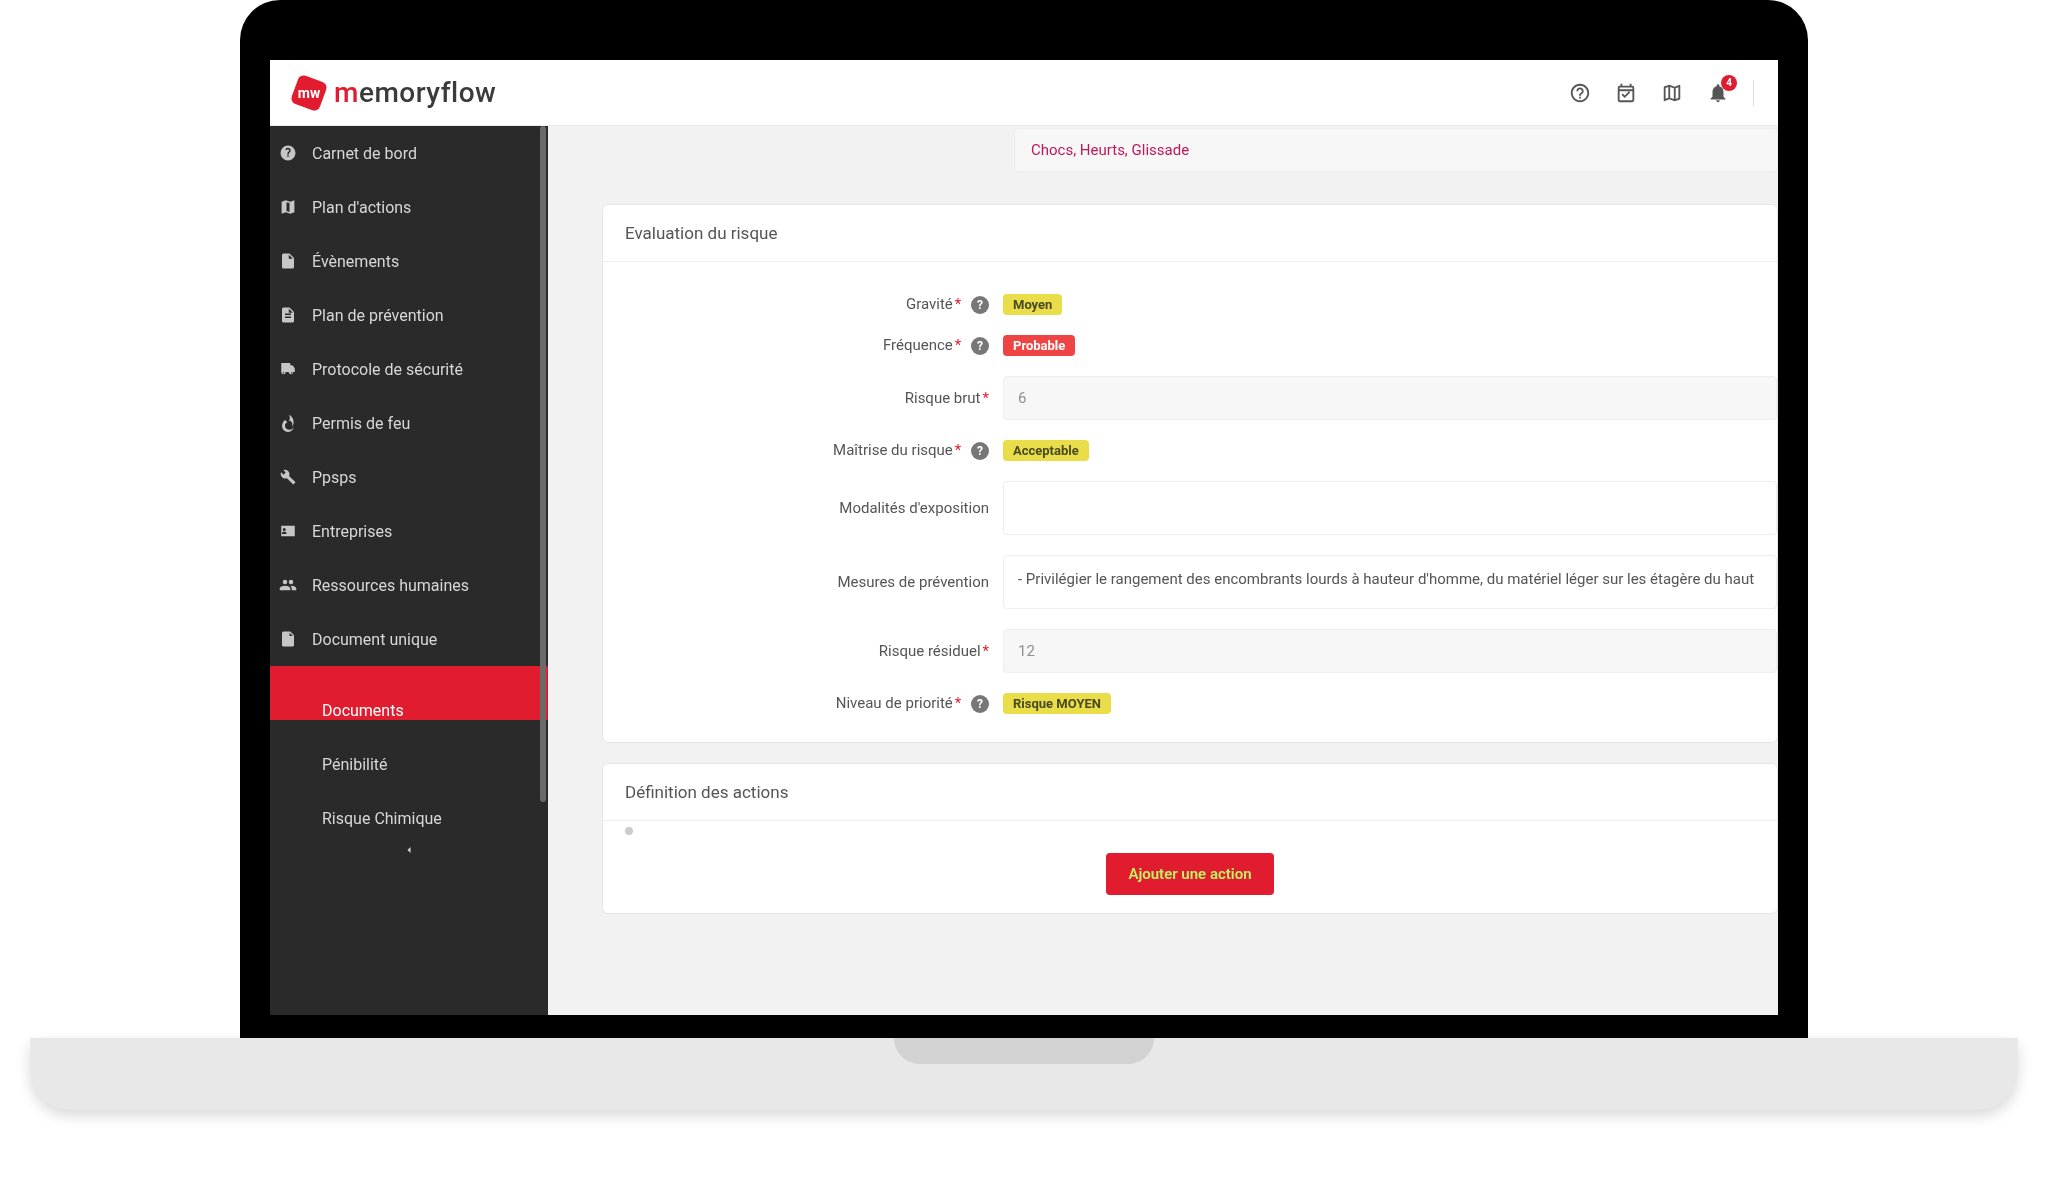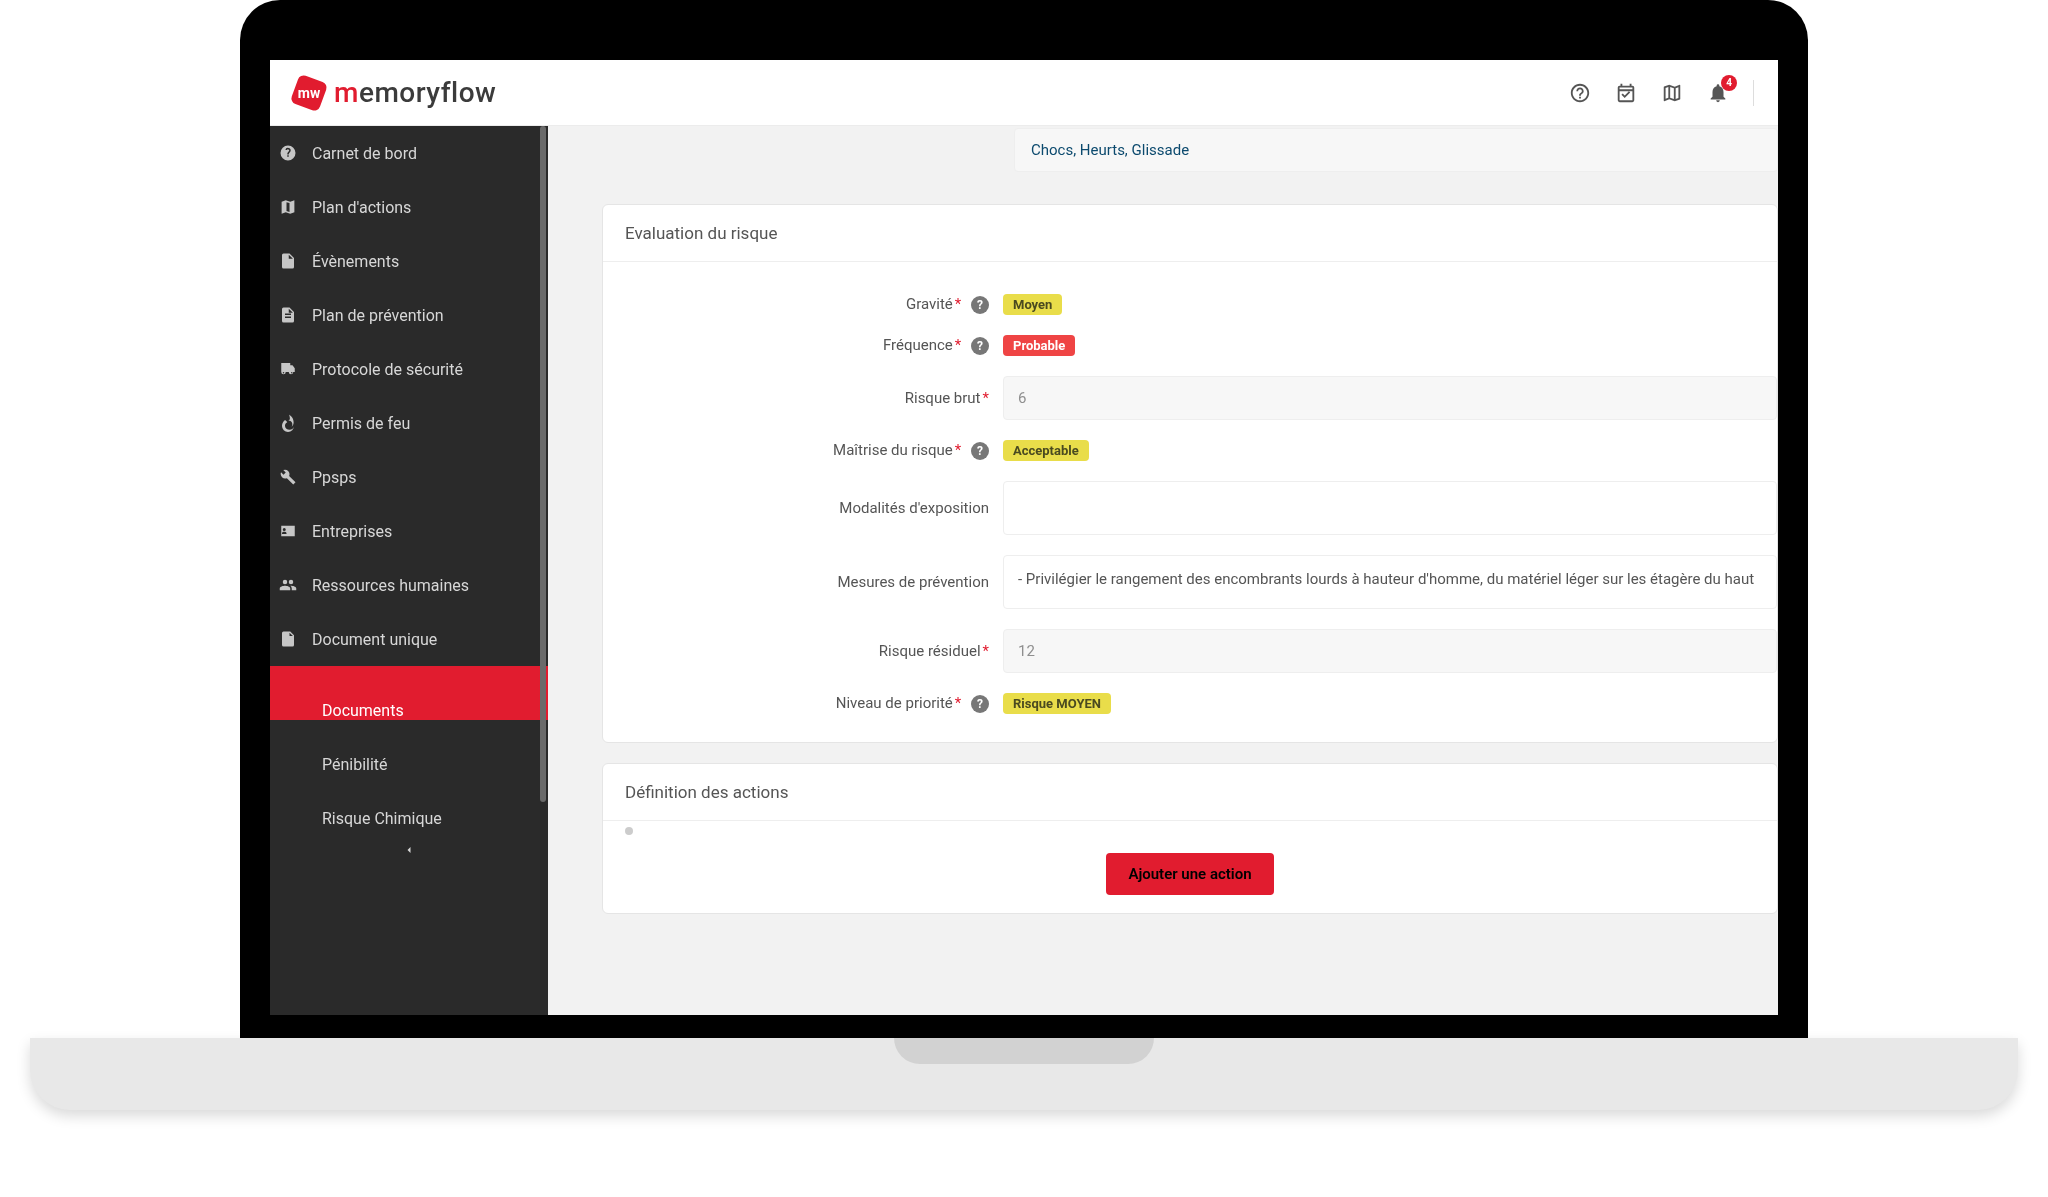--- a/index.html
+++ b/index.html
@@ -37,37 +37,37 @@
   .sb-item .ic { width: 20px; height: 20px; display: flex; align-items: center; justify-content: center; opacity: .9; flex: 0 0 20px; }
   .sb-item .ic svg { width: 18px; height: 18px; fill: currentColor; }
   .sb-collapse { height: 44px; display: flex; align-items: center; justify-content: center; cursor: pointer; }
 
   
   .main { flex: 1; background: #f2f2f2; padding: 2px 0 20px 54px; overflow: hidden; }
   .card { background: #fff; border: 1px solid #e5e5e5; border-radius: 6px; margin-bottom: 20px; overflow: hidden; }
   .card-header { padding: 18px 22px; font-size: 17px; color: #555; border-bottom: 1px solid #eee; }
   .card-body { padding: 18px 0 22px 0; }
 
-  .top-field { background: #f7f7f7; border: 1px solid #eee; border-radius: 4px; padding: 12px 16px; color: #0c4a6e; font-size: 15px; margin: 0 0 0 412px; }
+  .top-field { background: #f7f7f7; border: 1px solid #eee; border-radius: 4px; padding: 12px 16px; color: #be185d; font-size: 15px; margin: 0 0 0 412px; }
 
   .form-row { display: flex; align-items: center; padding: 6px 0; }
   .form-label { width: 400px; text-align: right; padding-right: 14px; font-size: 15px; color: #555; }
   .req { color: #e11c2f; margin-left: 2px; }
   .help { display: inline-flex; width: 18px; height: 18px; border-radius: 50%; background: #777; color: #fff; font-size: 12px; font-weight: 700; align-items: center; justify-content: center; margin-left: 6px; }
   .form-value { flex: 1; }
 
   .tag { display: inline-block; padding: 3px 10px; border-radius: 4px; font-size: 13px; font-weight: 700; }
   .tag-yellow { background: #e9dd4a; color: #4a4a20; }
   .tag-orange { background: #ef4444; color: #fff; }
 
   .input-box { background: #f7f7f7; border: 1px solid #eee; border-radius: 4px; padding: 12px 14px; color: #8f8f8f; font-size: 15px; }
   .text-box { background: #fff; border: 1px solid #eee; border-radius: 4px; padding: 12px 14px; color: #555; font-size: 15px; line-height: 1.5; min-height: 54px; }
 
   .dot { width: 8px; height: 8px; border-radius: 50%; background: #ccc; display: inline-block; margin: 6px 0 14px 22px; }
-  .add-btn { display: block; margin: 0 auto 18px auto; background: #e11c2f; color: #000000; border: none; border-radius: 4px; padding: 12px 22px; font-size: 15px; font-weight: 600; cursor: pointer; }
+  .add-btn { display: block; margin: 0 auto 18px auto; background: #e11c2f; color: #bef264; border: none; border-radius: 4px; padding: 12px 22px; font-size: 15px; font-weight: 600; cursor: pointer; }
 
   .form-row.spaced { margin-top: 8px; }
 </style>
 </head>
 <body>
 
 <div class="page-wrap">
   <div class="device">
     <div class="bezel"></div>
 

